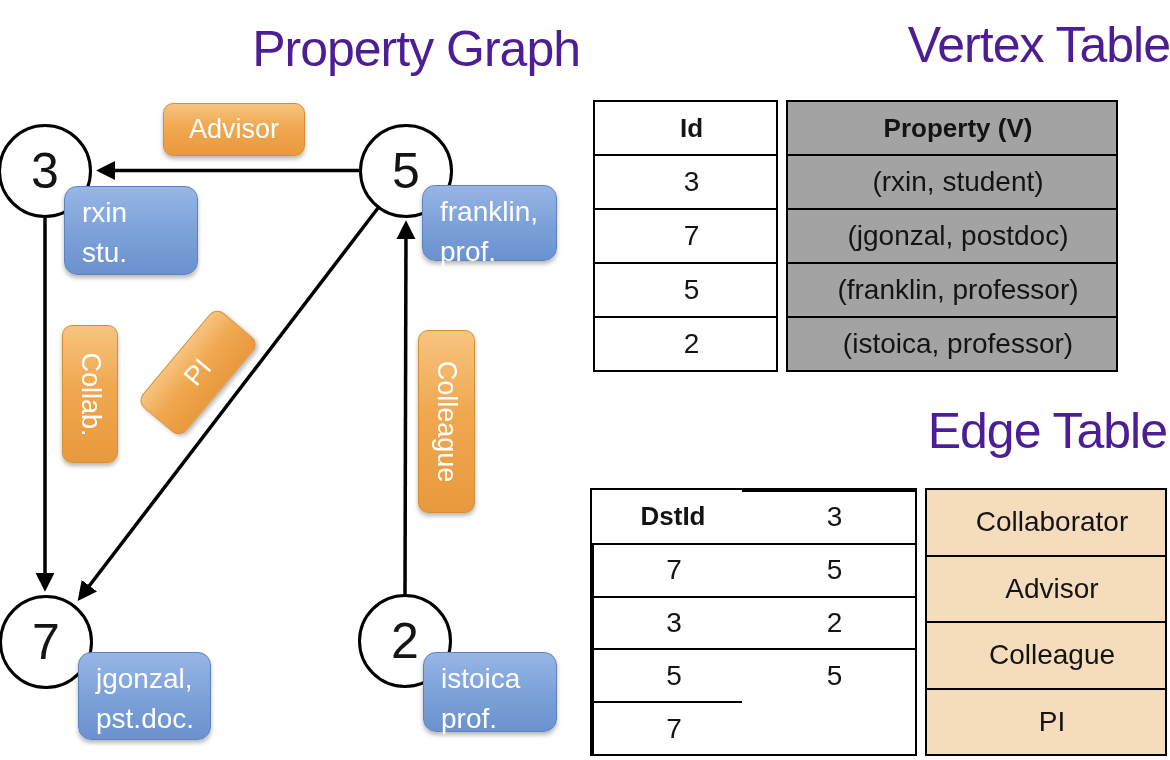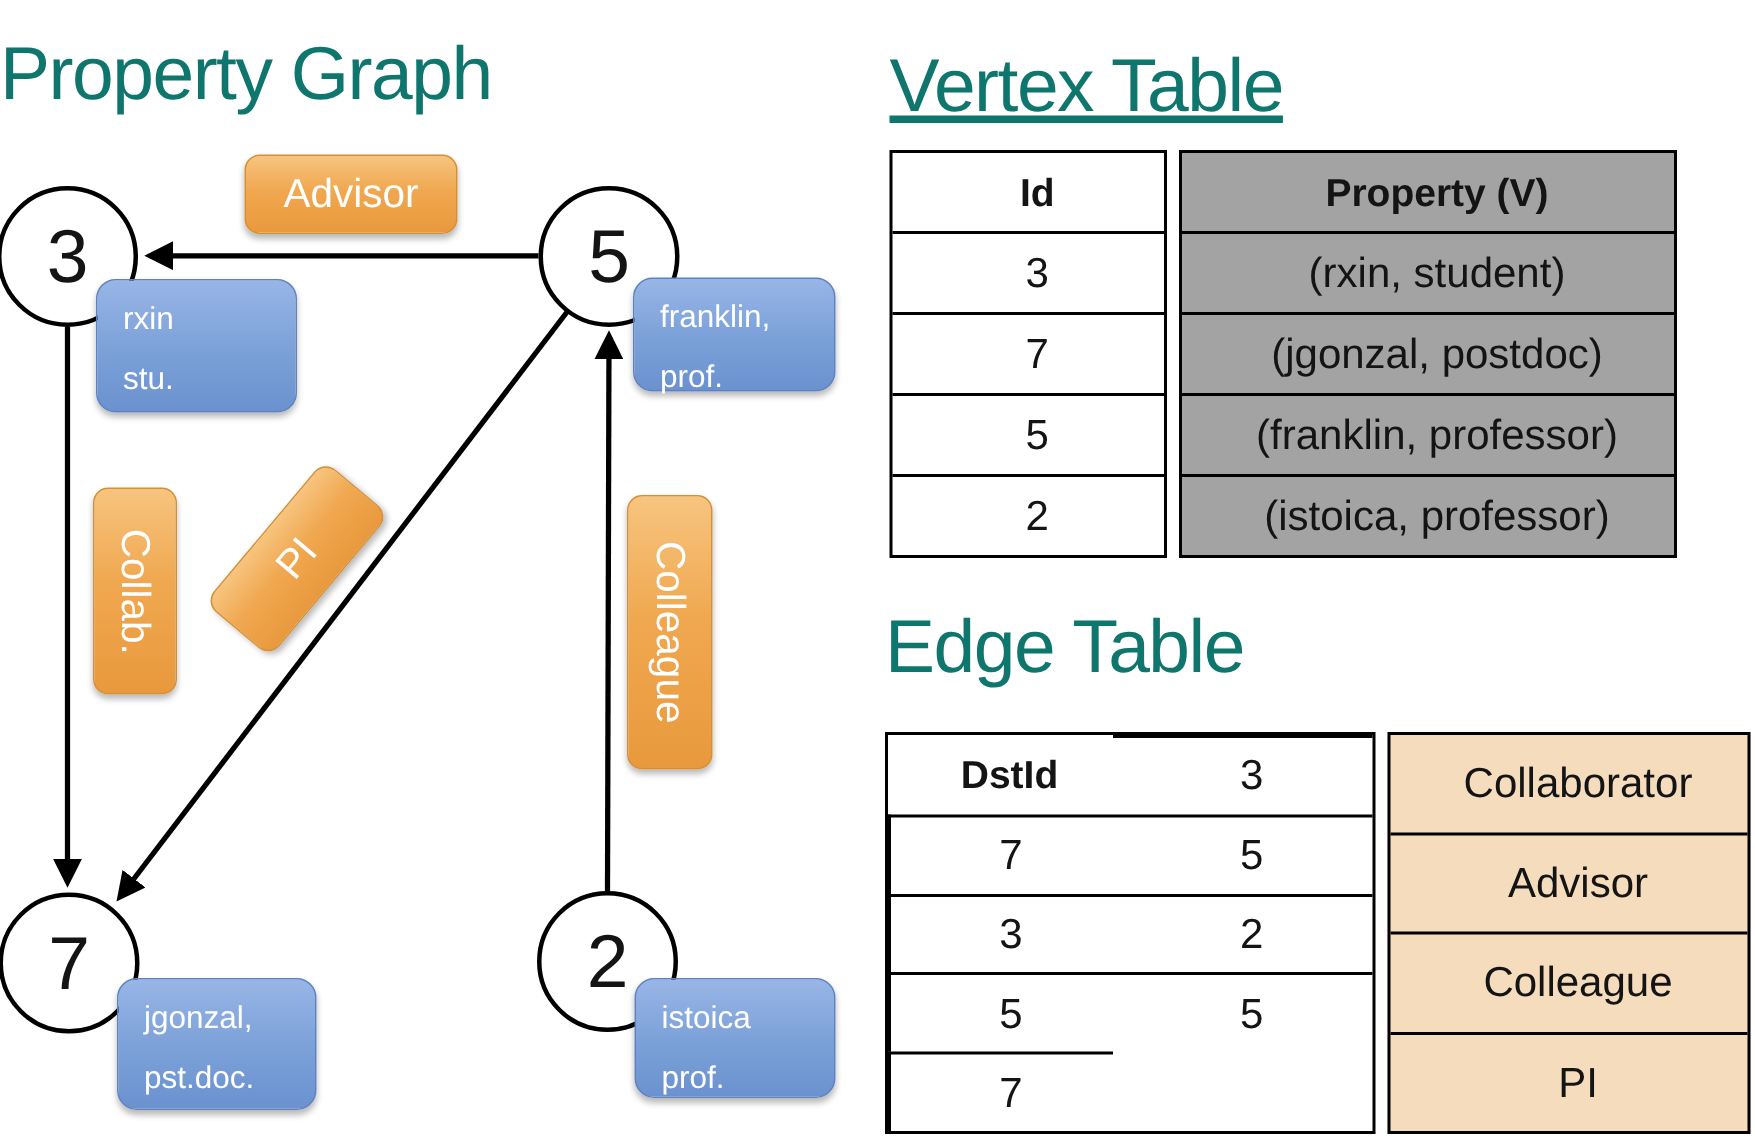--- a/index.html
+++ b/index.html
@@ -10,22 +10,22 @@
     font-family: "Liberation Sans", sans-serif;
     color: #141414;
   }
   .abs { position: absolute; }
 
   
   .big-title {
     font-size: 50px;
     font-weight: 300;
     letter-spacing: -1px;
-    text-align: left;
-    color: #0f766e;
+    text-align: right;
+    color: #4c1d95;
     white-space: nowrap;
   }
 
   
   .node {
     position: absolute;
     width: 94px; height: 94px;
     border: 3.5px solid #000;
     border-radius: 50%;
     background: #fff;
@@ -52,21 +52,21 @@
   }
 
   
   .vprop {
     position: absolute;
     background: linear-gradient(180deg, #98b5e6 0%, #7da2d9 50%, #6b92cf 100%);
     border: 1px solid #5d82bf;
     border-radius: 13px;
     box-shadow: 0 3px 4px rgba(0,0,0,0.28);
     color: #fff;
-    font-size: 21px; font-weight: 300;
+    font-size: 28px; font-weight: 300;
     line-height: 40px;
     padding: 6px 8px 0 17px;
     z-index: 5;
   }
 
   
   #edges { position: absolute; left: 0; top: 0; z-index: 2; }
   #edges line { stroke: #000; stroke-width: 3.5; }
 
   
@@ -143,21 +143,21 @@
 </div>
 <div class="vprop" style="left:62px; top:652px; width:133px; height:88px;margin-left:16px;">
   <div>jgonzal,</div>
   <div>pst.doc.</div>
 </div>
 <div class="vprop" style="left:423px; top:652px; width:134px; height:80px;">
   <div>istoica</div>
   <div>prof.</div>
 </div>
 
-<div class="abs big-title" style="left:593px; top:28px; width:577px;text-decoration:underline;">Vertex Table</div>
+<div class="abs big-title" style="left:593px; top:16px; width:577px;">Vertex Table</div>
 
 <div class="tbl" style="left:593px; top:100px;">
   <div class="tcol" style="width:185px; height:272px;">
     <div class="tcell hdr">Id</div>
     <div class="tcell">3</div>
     <div class="tcell">7</div>
     <div class="tcell">5</div>
     <div class="tcell">2</div>
   </div>
   <div class="tcol" style="width:332px; height:272px; background:#a3a3a3;">

